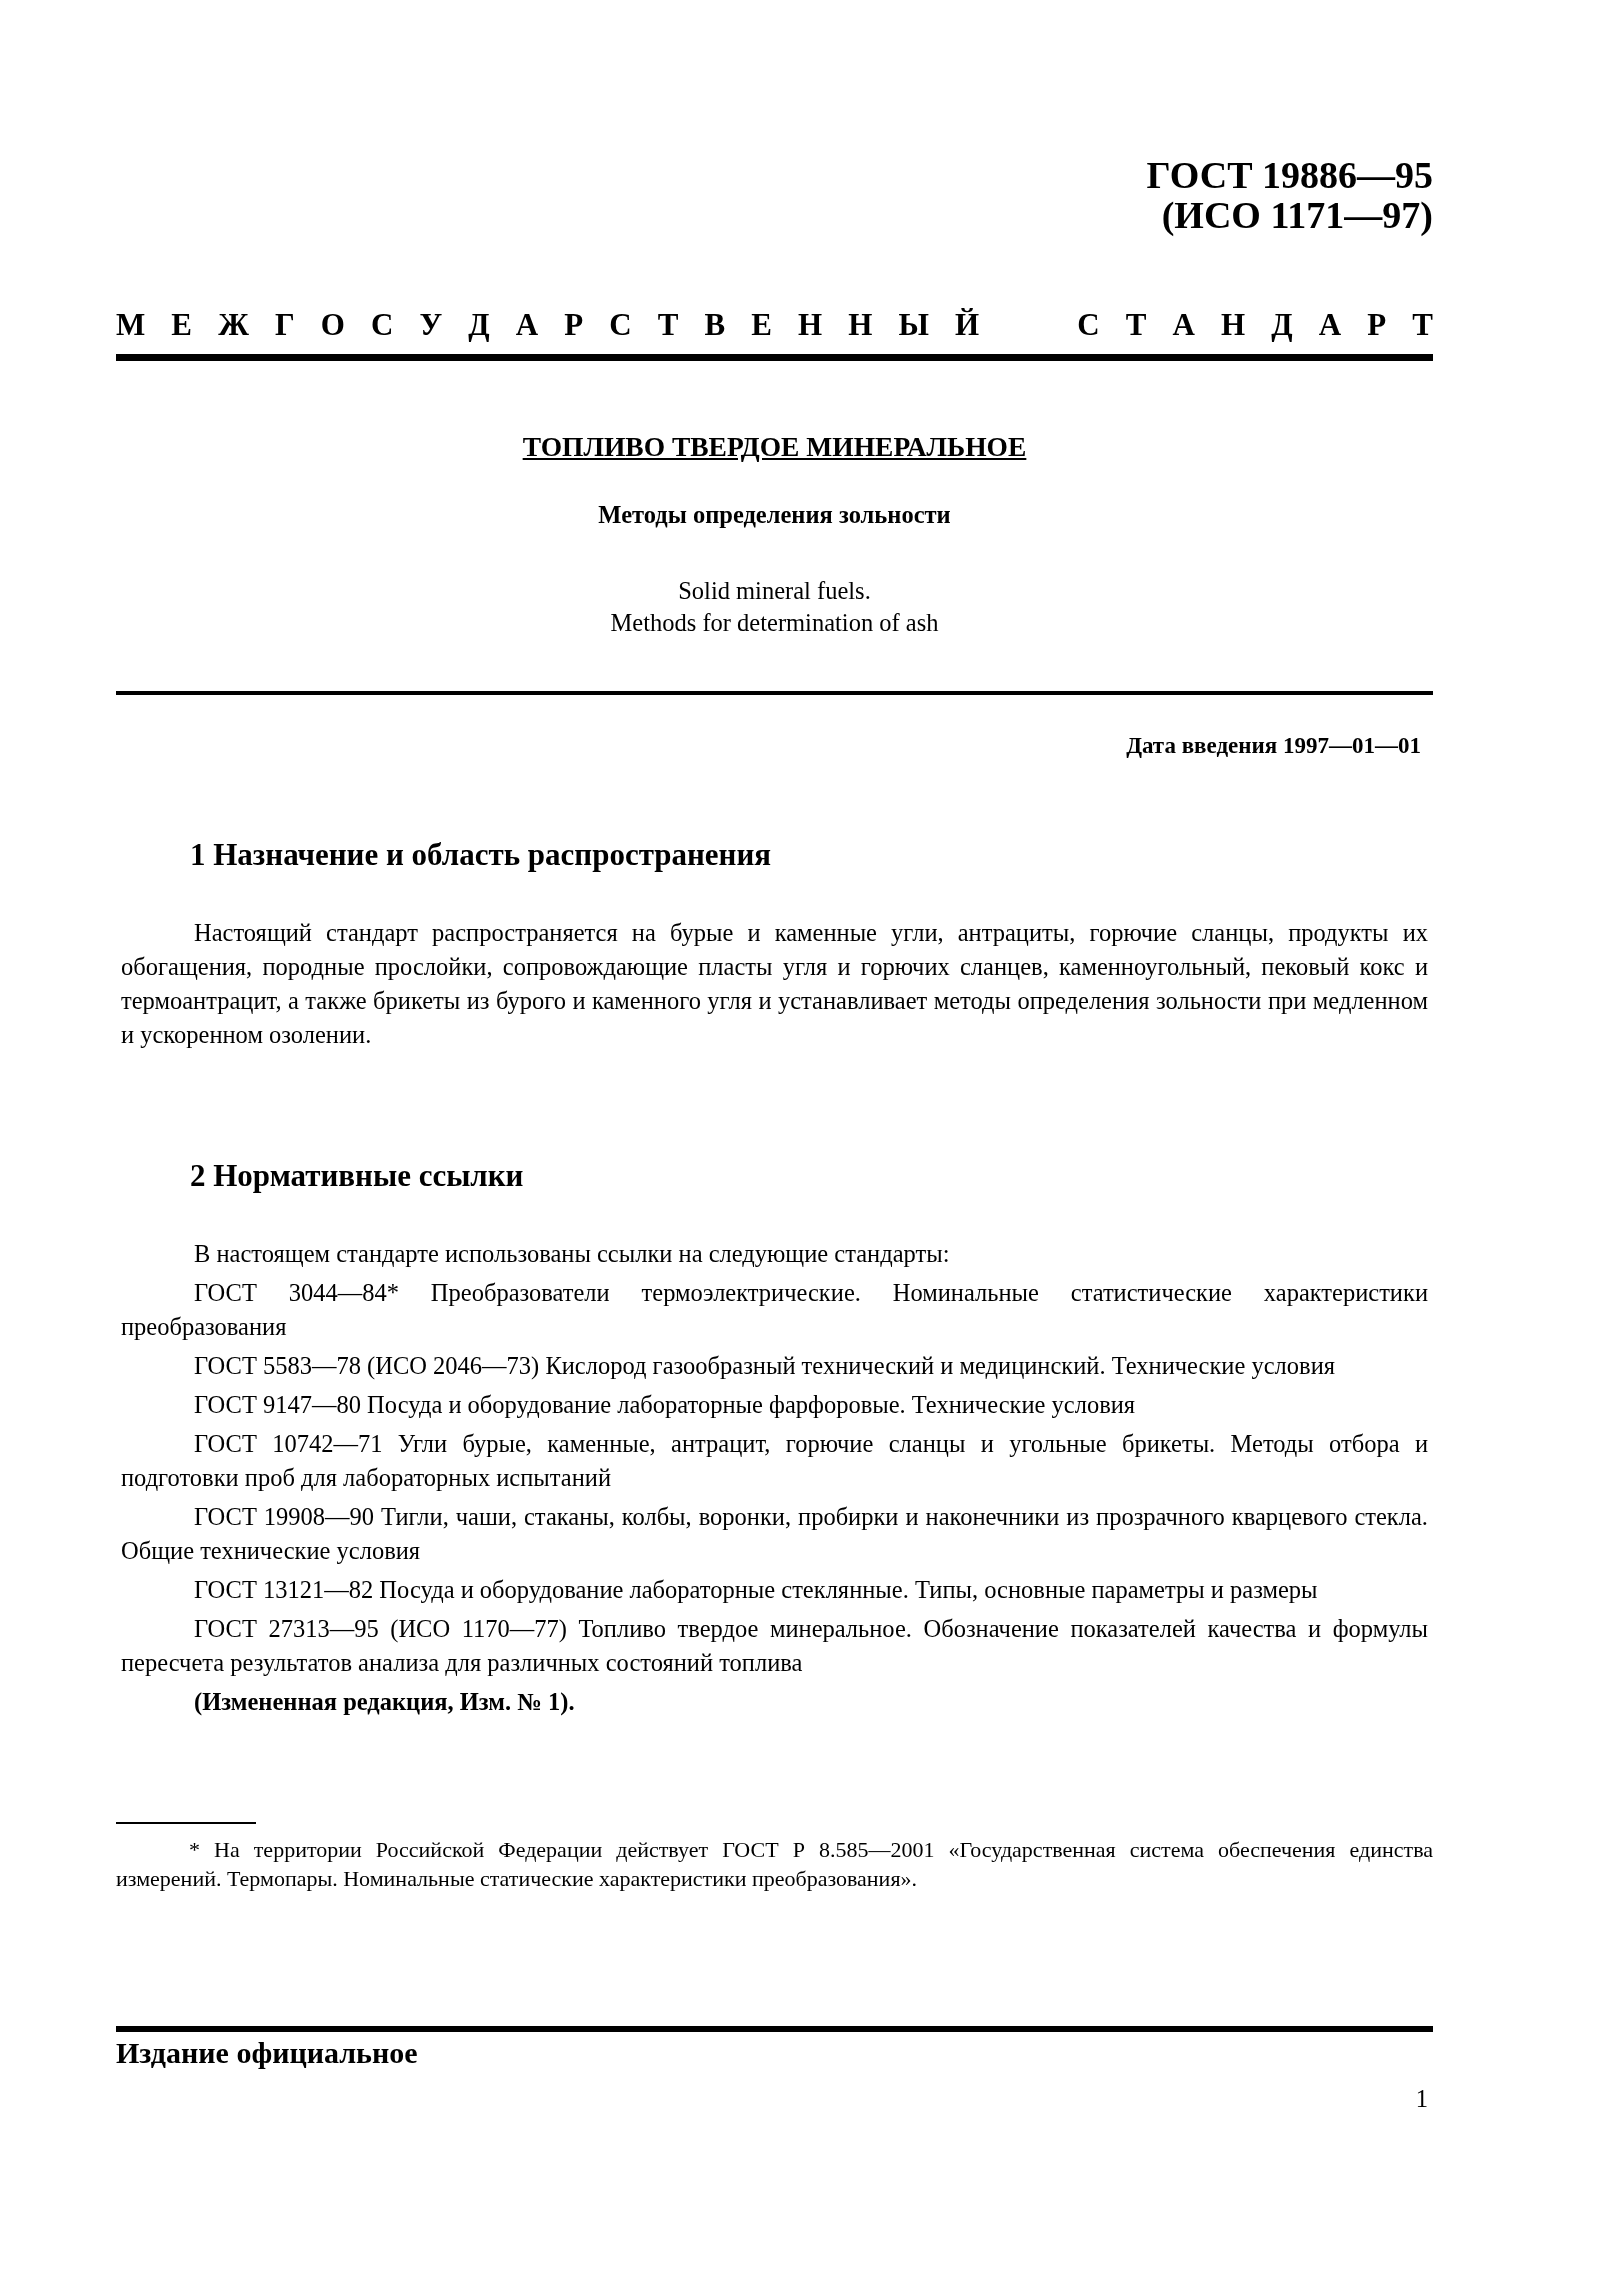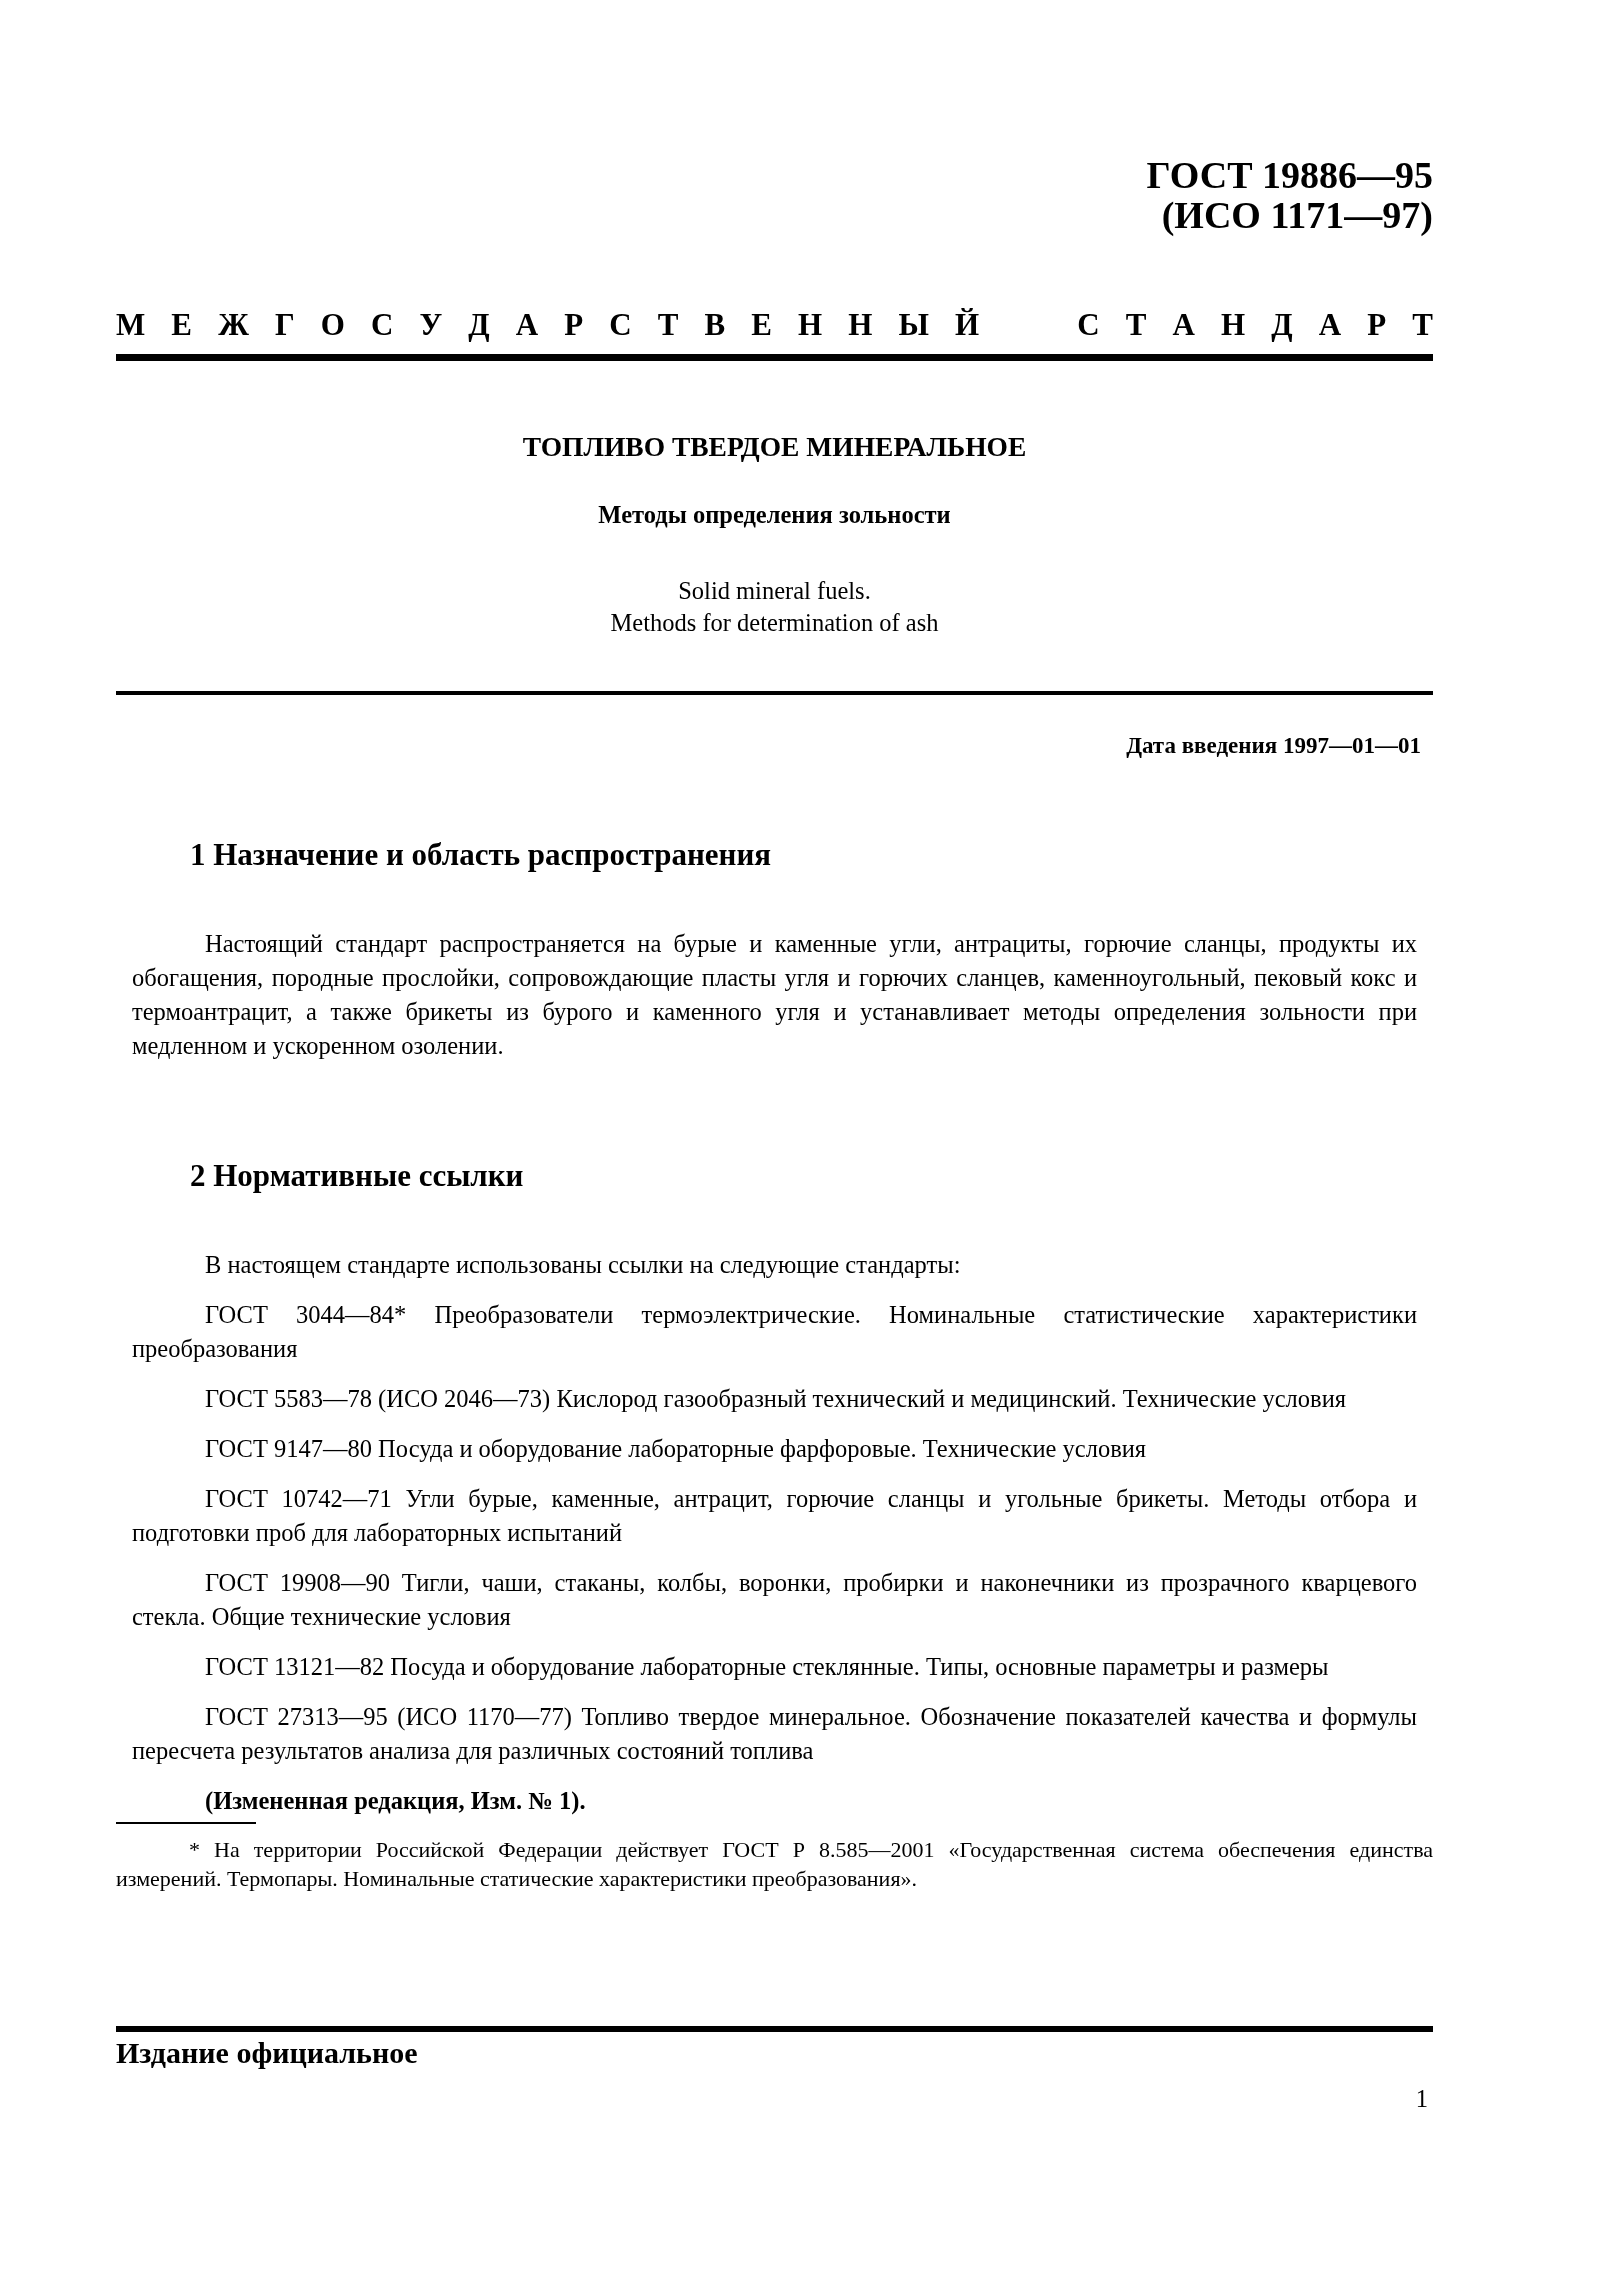--- a/index.html
+++ b/index.html
@@ -8,27 +8,27 @@
   .abs { position: absolute; }
   .gost-code { right: 189px; top: 155px; text-align: right; font-weight: bold;
                font-size: 38px; line-height: 40px; }
   .banner { left: 116px; top: 306px; width: 1317px; font-weight: bold; font-size: 31px;
             line-height: 38px; display: flex; justify-content: space-between; }
   .banner span { display: inline-block; }
   .banner .gap { width: 46px; }
   .rule-thick { left: 116px; width: 1317px; height: 6.9px; background: #000; }
   .rule-thin  { left: 116px; width: 1317px; height: 3.8px; background: #000; }
   .center { left: 116px; width: 1317px; text-align: center; }
-  .doc-title { top: 430px; font-weight: bold; font-size: 27.5px; line-height: 34px; }
+  .doc-title { top: 430px; font-weight: bold; font-size: 27.5px; line-height: 34px; text-decoration: underline; }
   .doc-subtitle { top: 499px; font-weight: bold; font-size: 24.5px; line-height: 31px; }
   .doc-en { top: 575px; font-size: 24.5px; line-height: 32px; }
   .intro-date { right: 201px; top: 731px; font-weight: bold; font-size: 23px; line-height: 29px; }
   .section-heading { left: 190px; font-weight: bold; font-size: 31px; line-height: 38px; }
   .body-block { left: 116px; width: 1317px; font-size: 24.5px; line-height: 34px; text-align: justify; }
-  .body-block p { margin: 16px; text-indent: 73px; }
+  .body-block p { margin: 5px; text-indent: 73px; }
   .body-block p.nojust { text-align: left; }
   .bold { font-weight: bold; }
   .footnote-rule { left: 116px; top: 1822px; width: 140px; height: 2.3px; background: #000; }
   .footnote { left: 116px; top: 1835px; width: 1317px; font-size: 22px; line-height: 29px; text-align: justify; }
   .footnote p { margin: 0; text-indent: 73px; }
   .official { left: 116px; top: 2038px; font-weight: bold; font-size: 30px; line-height: 29px; }
   .page-num { right: 194px; top: 2083px; font-size: 24.5px; line-height: 31px; }
 </style>
 </head>
 <body>

